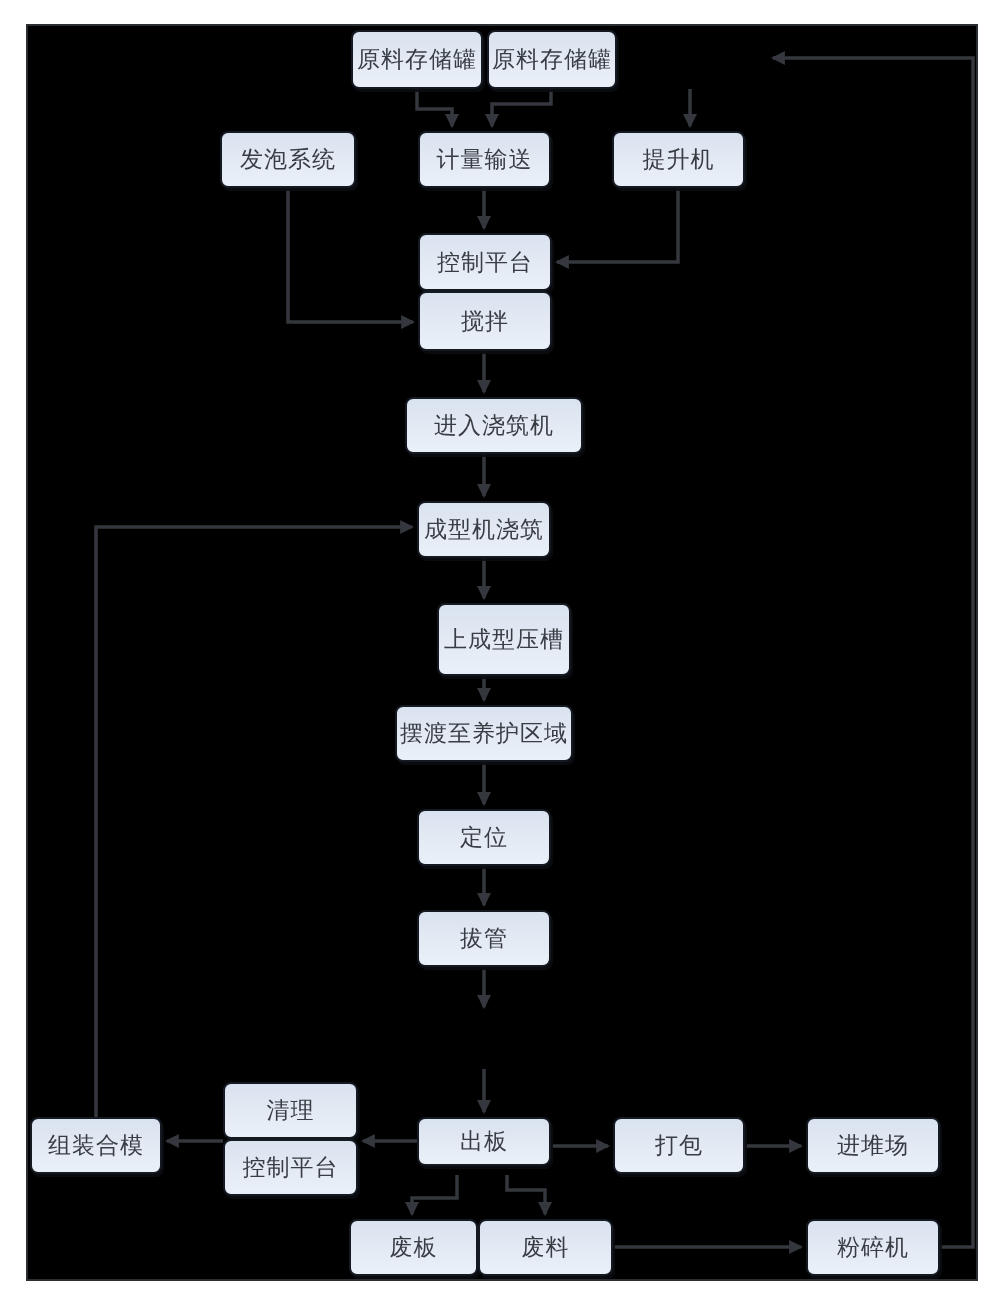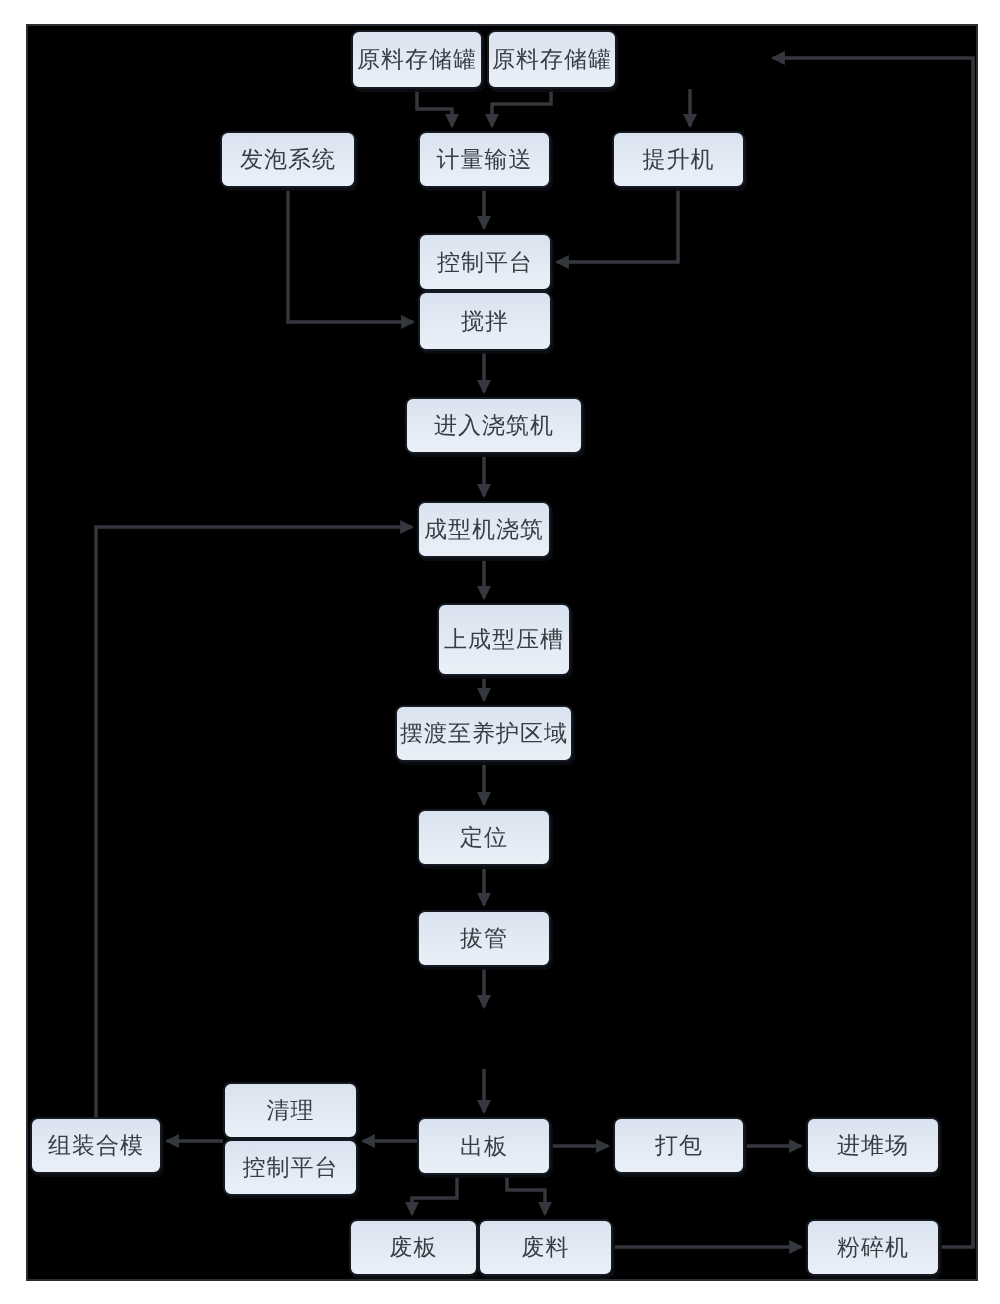--- a/index.html
+++ b/index.html
@@ -64,19 +64,19 @@
   <div class="node" style="left:418px;top:291px;width:134px;height:60px;">搅拌</div>
   <div class="node" style="left:405px;top:397px;width:178px;height:57px;">进入浇筑机</div>
   <div class="node" style="left:417px;top:501px;width:134px;height:57px;">成型机浇筑</div>
   <div class="node" style="left:417px;top:603px;width:134px;height:73px;margin-left:20px;">上成型压槽</div>
   <div class="node" style="left:395px;top:705px;width:178px;height:57px;">摆渡至养护区域</div>
   <div class="node" style="left:417px;top:809px;width:134px;height:57px;">定位</div>
   <div class="node" style="left:417px;top:910px;width:134px;height:57px;">拔管</div>
   <div class="node" style="left:223px;top:1082px;width:135px;height:57px;">清理</div>
   <div class="node" style="left:223px;top:1139px;width:135px;height:57px;">控制平台</div>
   <div class="node" style="left:30px;top:1117px;width:132px;height:57px;">组装合模</div>
-  <div class="node" style="left:417px;top:1117px;width:134px;height:58px;">出板</div>
+  <div class="node" style="left:417px;top:1117px;width:134px;height:49px;">出板</div>
   <div class="node" style="left:613px;top:1117px;width:132px;height:57px;">打包</div>
   <div class="node" style="left:806px;top:1117px;width:134px;height:57px;">进堆场</div>
   <div class="node" style="left:349px;top:1219px;width:129px;height:57px;">废板</div>
   <div class="node" style="left:478px;top:1219px;width:135px;height:57px;">废料</div>
   <div class="node" style="left:806px;top:1219px;width:134px;height:57px;">粉碎机</div>
 </div>
 
 </body></html>

